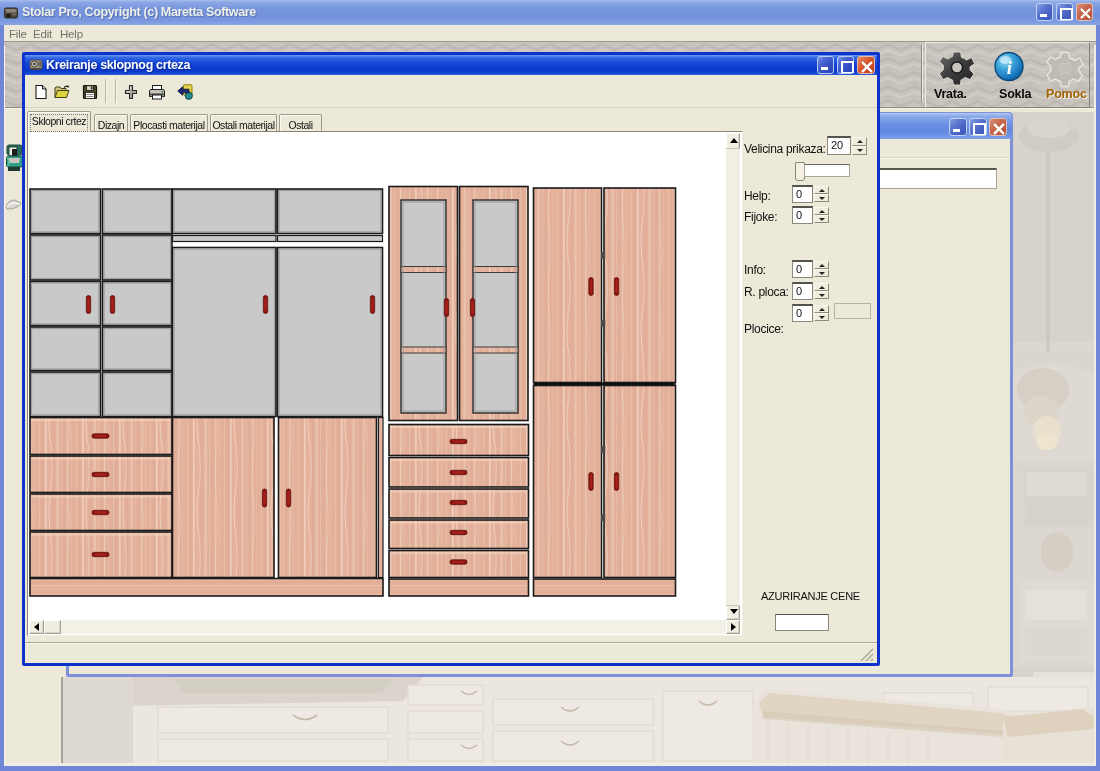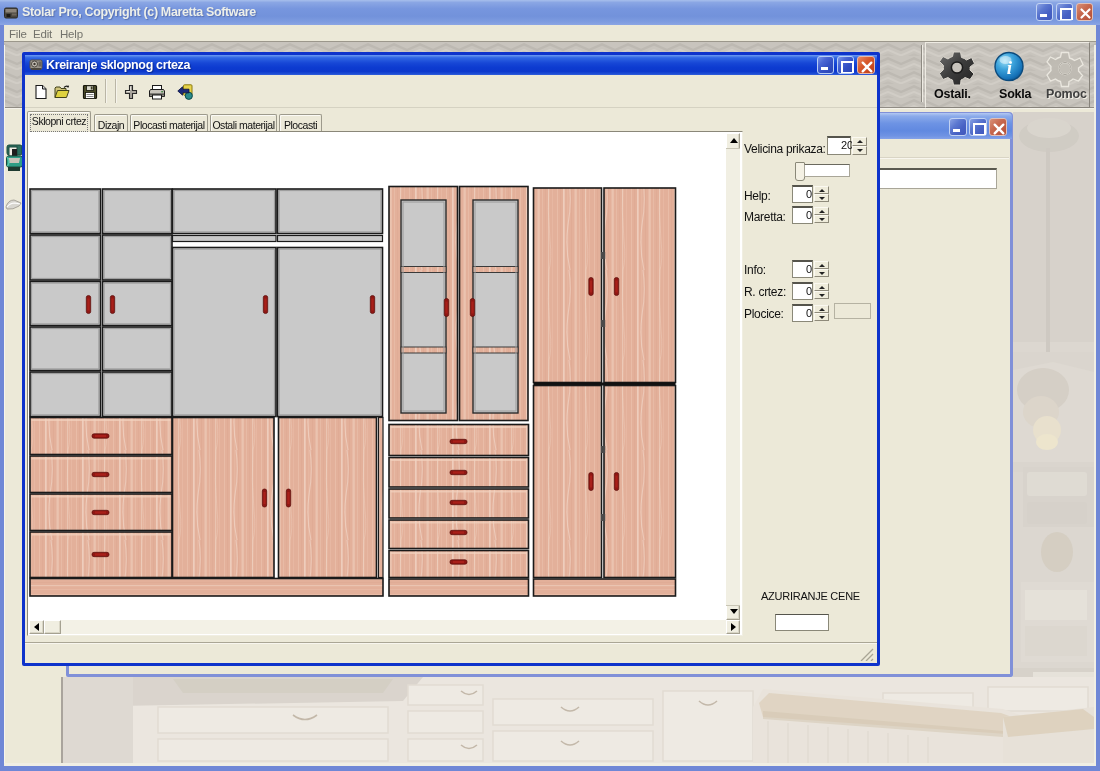--- a/index.html
+++ b/index.html
@@ -18,21 +18,21 @@
 #bLi{left:4px;top:45px;width:1px;height:719px;background:#f6f4ec}
 #bRi{left:1094px;top:45px;width:2px;height:719px;background:#f0eee4}
 #bBi{left:4px;top:763px;width:1092px;height:3px;background:#f0eee4}
 
 #band{left:4px;top:41px;width:1092px;height:66px;background:#c8c4bd;border-top:1px solid #9b978b;box-sizing:border-box}
 #band-bot{left:4px;top:107px;width:1092px;height:1px;background:#908c84}
 #band-bot2{left:4px;top:108px;width:1092px;height:1px;background:#f4f1e9}
 #bpanel{left:925px;top:42px;width:163px;height:64px;border-top:1px solid #eeebe3;border-left:1px solid #eeebe3;border-right:1px solid #87837b;border-bottom:1px solid #87837b;background:#c7c3bc}
 #bsep{left:921px;top:45px;width:1px;height:57px;background:#8e8a82;box-shadow:1px 0 0 #eeebe3}
 .btn-lbl{position:absolute;font-size:12.5px;font-weight:bold;color:#0a0a0a;letter-spacing:-.2px}
-#lbl-pomoc{color:#404040;text-shadow:1px 1px 0 #f1eee6}
+#lbl-pomoc{color:#a16207;text-shadow:1px 1px 0 #f1eee6}
 
 #kitchen-right{left:1013px;top:112px;width:81px;height:651px;background:#d8d3cc;overflow:hidden}
 #kitchen-bot{left:63px;top:677px;width:1031px;height:86px;background:#eae5dd;overflow:hidden}
 #kline{left:61px;top:677px;width:2px;height:86px;background:#a9a49c}
 
 #win2{left:66px;top:112px;width:947px;height:565px;background:#8090d8;border-radius:4px 4px 2px 2px}
 #win2 .tb{position:absolute;left:1px;top:1px;width:945px;height:26px;border-radius:4px 4px 0 0;
   background:linear-gradient(180deg,#b4c9f2 0%,#8cabea 12%,#6d93e4 40%,#6189e0 68%,#6f93e3 88%,#85a2e8 100%);}
 #win2 .client{position:absolute;left:3px;top:27px;width:941px;height:535px;background:#ece9d8}
 #win2 .groove{position:absolute;left:4px;top:45px;width:939px;height:1px;background:#d9d5c5;box-shadow:0 1px 0 #f8f6ee}
@@ -65,21 +65,21 @@
   border:1px solid #8a8779;border-right-color:#f0eee2;border-bottom-color:#f0eee2;z-index:2}
 
 .sbtn{position:absolute;background:#f0eee1;border:1px solid #fff;border-right-color:#a5a191;border-bottom-color:#a5a191;box-sizing:border-box;box-shadow:inset -1px -1px 0 #d9d6c6}
 .strack{position:absolute;background:#f3f1e6}
 .arr{position:absolute;width:0;height:0}
 
 #statusline{position:absolute;left:0px;top:587px;width:852px;height:1px;background:#aaa695;box-shadow:0 1px 0 #f8f6ee}
 
 #rpanel{position:absolute;left:718px;top:76px;width:134px;height:505px;background:#ece9d8;font-size:11px;color:#111}
 .lab{position:absolute;white-space:nowrap;letter-spacing:-.3px;font-size:12px}
-.sedit{position:absolute;background:#fff;border:1px solid #8a8878;border-top:2px solid #55544c;font-size:11px;padding:1px 0 0 13px;box-sizing:border-box}
+.sedit{position:absolute;background:#fff;border:1px solid #8a8878;border-top:2px solid #55544c;font-size:11px;padding:1px 0 0 3px;box-sizing:border-box}
 .spw{position:absolute;width:15px;height:16px}
 .spb{position:absolute;left:0;width:15px;height:8px;background:#efecdb;border:1px solid #fbf9f1;border-right-color:#8e8a7a;border-bottom-color:#8e8a7a;box-sizing:border-box}
 .tri{position:absolute;width:0;height:0;left:3.5px}
 .triu{border-left:3px solid transparent;border-right:3px solid transparent;border-bottom:3.5px solid #222;top:2px}
 .trid{border-left:3px solid transparent;border-right:3px solid transparent;border-top:3.5px solid #222;top:2px}
 
 .cb{position:absolute;width:17px;height:18px;border-radius:3px;box-sizing:border-box}
 .cb.blu{border:1px solid #b7cdf4;background:linear-gradient(135deg,#7a96e8 0%,#4a66d4 30%,#3450c4 60%,#2a44b4 100%)}
 .cb.red{border:1px solid #e8b8a8;background:linear-gradient(135deg,#e88a64 0%,#d85b2e 40%,#c84820 75%,#b84018 100%)}
 .cb.mblu{border:1px solid #c2d2f2;background:linear-gradient(135deg,#8aa2e4 0%,#5c78d0 35%,#4862c4 65%,#4058bc 100%)}
@@ -130,21 +130,21 @@
     </svg>
   </div>
   <div class="abs" id="band-bot"></div>
     <div class="abs" id="band-bot2"></div>
   <div class="abs" id="bpanel">
     <svg width="163" height="64" style="position:absolute;left:0;top:0">
       <rect width="163" height="64" fill="url(#chevp)"></rect>
     </svg>
   </div>
   <div class="abs" id="bsep"></div>
-  <div class="abs btn-lbl" id="lbl-podesa" style="left:934px;top:87px">Ostali.</div>
+  <div class="abs btn-lbl" id="lbl-podesa" style="left:934px;top:87px">Vrata.</div>
   <div class="abs btn-lbl" id="lbl-info" style="left:999px;top:87px">Sokla</div>
   <div class="abs btn-lbl" id="lbl-pomoc" style="left:1046px;top:87px">Pomoc</div>
   <div class="abs" id="ico-podesa" style="left:938px;top:49px">
     <svg width="38" height="38" viewBox="0 0 38 38">
       <defs>
           <linearGradient id="gg" x1="0" y1="0" x2="1" y2="1">
         <stop offset="0" stop-color="#6e6e6e"></stop>
             <stop offset=".45" stop-color="#3e3e3e"></stop>
             <stop offset="1" stop-color="#222"></stop>
       </linearGradient>
@@ -351,21 +351,21 @@
     <div class="tab uns" style="left:69px;width:34px">
           <span>Dizajn</span>
         </div>
     <div class="tab uns" style="left:105px;width:78px">
           <span>Plocasti materijal</span>
         </div>
     <div class="tab uns" style="left:185px;width:67px">
           <span>Ostali materijal</span>
         </div>
     <div class="tab uns" style="left:254px;width:43px">
-          <span>Plocasti</span>
+          <span>Ostali</span>
         </div>
     <div id="tabline"></div>
     <div id="canvasbox">
       <svg style="position:absolute;left:0;top:0" width="714" height="503" viewBox="28 132 714 503">
         <defs>
           <pattern id="wv" width="37" height="90" patternUnits="userSpaceOnUse">
             <rect width="37" height="90" fill="#e3b09a"></rect>
             <rect x="2" width="0.9" height="90" fill="#f6ddcc" opacity=".3"></rect>
             <rect x="5.5" width="0.6" height="90" fill="#d29681" opacity=".36"></rect>
             <rect x="8" width="1.7" height="90" fill="#fdf2e8" opacity=".44"></rect>
@@ -541,51 +541,51 @@
       <div class="lab" style="left:1px;top:58px">Help:</div>
       <div class="sedit" style="left:49px;top:54px;width:21px;height:18px">0</div>
       <div class="spw" style="left:71px;top:55px">
         <div class="spb" style="top:0">
               <i class="tri triu"></i>
             </div>
         <div class="spb" style="top:8px">
               <i class="tri trid"></i>
             </div>
       </div>
-      <div class="lab" style="left:1px;top:79px">Maretta:</div>
+      <div class="lab" style="left:1px;top:79px">Fijoke:</div>
       <div class="sedit" style="left:49px;top:75px;width:21px;height:18px">0</div>
       <div class="spw" style="left:71px;top:76px">
         <div class="spb" style="top:0">
               <i class="tri triu"></i>
             </div>
         <div class="spb" style="top:8px">
               <i class="tri trid"></i>
             </div>
       </div>
       <div class="lab" style="left:1px;top:132px">Info:</div>
       <div class="sedit" style="left:49px;top:129px;width:21px;height:18px">0</div>
       <div class="spw" style="left:71px;top:130px">
         <div class="spb" style="top:0">
               <i class="tri triu"></i>
             </div>
         <div class="spb" style="top:8px">
               <i class="tri trid"></i>
             </div>
       </div>
-      <div class="lab" style="left:1px;top:154px">R. crtez:</div>
+      <div class="lab" style="left:1px;top:154px">R. ploca:</div>
       <div class="sedit" style="left:49px;top:151px;width:21px;height:18px">0</div>
       <div class="spw" style="left:71px;top:152px">
         <div class="spb" style="top:0">
               <i class="tri triu"></i>
             </div>
         <div class="spb" style="top:8px">
               <i class="tri trid"></i>
             </div>
       </div>
-      <div class="lab" style="left:1px;top:176px">Plocice:</div>
+      <div class="lab" style="left:1px;top:191px">Plocice:</div>
       <div class="sedit" style="left:49px;top:173px;width:21px;height:18px">0</div>
       <div class="spw" style="left:71px;top:174px">
         <div class="spb" style="top:0">
               <i class="tri triu"></i>
             </div>
         <div class="spb" style="top:8px">
               <i class="tri trid"></i>
             </div>
       </div>
       <div class="abs" style="left:91px;top:172px;width:37px;height:16px;background:#ece9d8;border:1px solid #b5b2a2;box-sizing:border-box"></div>

